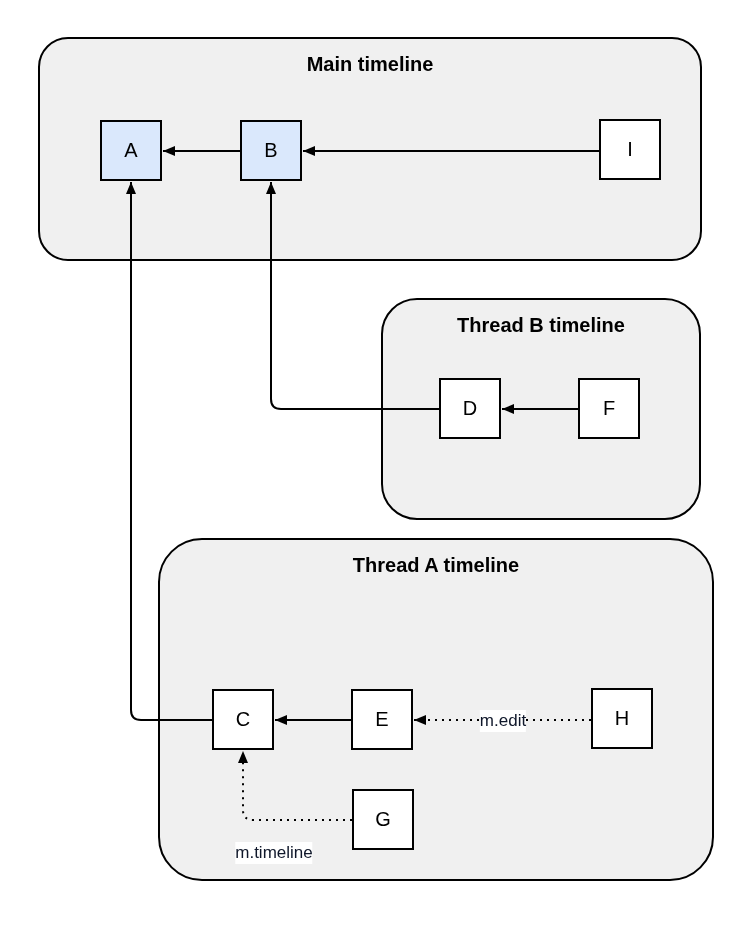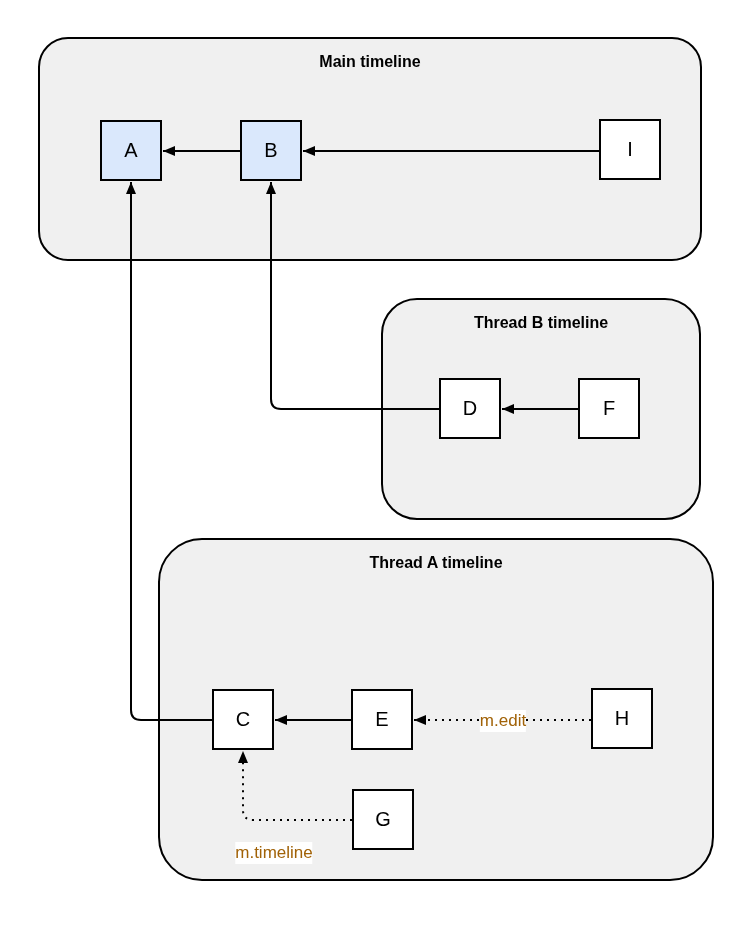--- a/index.html
+++ b/index.html
@@ -19,21 +19,21 @@
   
   .tl-container {
     position: absolute;
     box-sizing: border-box;
     background: #f0f0f0;
     border: 2px solid #000000;
   }
   .tl-title {
     text-align: center;
     font-weight: bold;
-    font-size: 16px;
+    font-size: 20px;
     padding-top: 14px;
     color: #000000;
   }
   #c-main     { left: 38px;  top: 37px;  width: 664px; height: 224px; border-radius: 30px; }
   #c-thread-b { left: 381px; top: 298px; width: 320px; height: 222px; border-radius: 36px; }
   #c-thread-a { left: 158px; top: 538px; width: 556px; height: 343px; border-radius: 44px; }
 
   
   svg.edges {
     position: absolute;
@@ -79,21 +79,21 @@
 
   
   .edge-label {
     position: absolute;
     transform: translate(-50%, -50%);
     background: #ffffff;
     font-size: 17px;
     line-height: 22px;
     padding: 0 0;
     white-space: nowrap;
-    color: #a16207;
+    color: #0f172a;
   }
   #lbl-edit     { left: 503px; top: 721px; }
   #lbl-reaction { left: 274px; top: 853px; }
 </style>
 </head>
 <body>
 
 <div class="canvas">
 
   <div class="tl-container" id="c-main">

